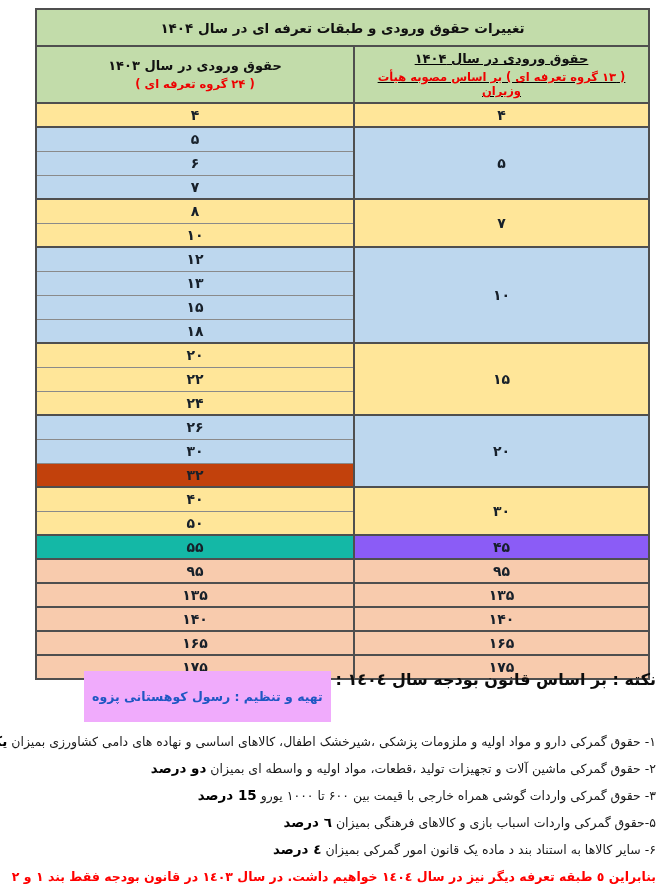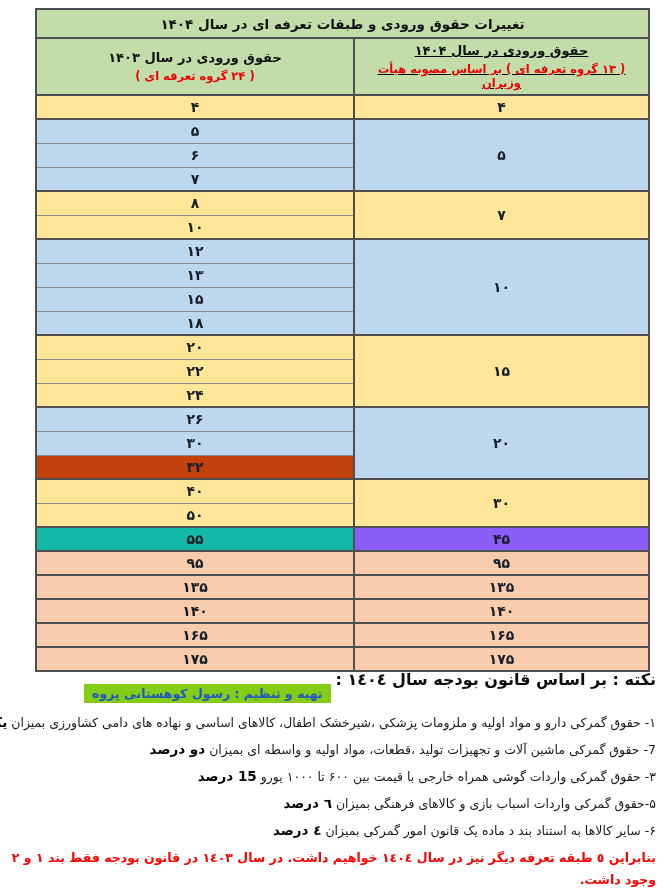--- a/index.html
+++ b/index.html
@@ -25,21 +25,21 @@
     table-layout: fixed;
     border: 2px solid #4f4f4f;
   }
   col.col-1404 { width: 295px; }
   col.col-1403 { width: 318px; }
 
   td { text-align: center; vertical-align: middle; }
 
   td.title-cell {
     background: #c2dcaa;
-    height: 29px;
+    height: 37px;
     font-weight: bold;
     font-size: 13.5px;
     color: #111111;
     border-bottom: 2px solid #4f4f4f;
   }
   td.header-cell {
     background: #c2dcaa;
     height: 57px;
     border-bottom: 2px solid #4f4f4f;
     padding: 3px 2px;
@@ -70,27 +70,27 @@
     justify-content: space-between;
     align-items: flex-start;
     margin-bottom: 6px;
   }
   .note-heading {
     font-weight: bold;
     font-size: 16px;
     color: #0d0d0d;
   }
   .credit {
-    background: #84cc16;
+    background: #f0abfc;
     color: #1f57c3;
     font-weight: bold;
     font-size: 12.5px;
-    padding: 2px 8px;
+    padding: 18px 8px;
     margin-left: 76px;
-    margin-top: 14px;
+    margin-top: 1px;
     white-space: nowrap;
   }
   .notes { text-align: right; }
   .note-line {
     font-size: 12.5px;
     color: #1a1a1a;
     line-height: 26px;
     white-space: nowrap;
   }
   .note-line .seg-bold {
@@ -221,21 +221,21 @@
       </tbody>
   </table>
 
   <div class="footer">
     <div class="footer-head-row">
       <div class="note-heading">نکته : بر اساس قانون بودجه سال ١٤٠٤ :</div>
       <div class="credit">تهیه و تنظیم : رسول کوهستانی پزوه</div>
     </div>
     <div class="notes" id="notes-list">
         <div class="note-line"><span class="seg-normal">۱- حقوق گمرکی دارو و مواد اولیه و ملزومات پزشکی ،شیرخشک اطفال، کالاهای اساسی و نهاده های دامی کشاورزی بمیزان </span><span class="seg-bold">یک درصد</span></div>
-        <div class="note-line"><span class="seg-normal">7- حقوق گمرکی ماشین آلات و تجهیزات تولید ،قطعات، مواد اولیه و واسطه ای بمیزان </span><span class="seg-bold">دو درصد</span></div>
+        <div class="note-line"><span class="seg-normal">۲- حقوق گمرکی ماشین آلات و تجهیزات تولید ،قطعات، مواد اولیه و واسطه ای بمیزان </span><span class="seg-bold">دو درصد</span></div>
         <div class="note-line"><span class="seg-normal">۳- حقوق گمرکی واردات گوشی همراه خارجی با قیمت بین ۶۰۰ تا ۱۰۰۰ یورو </span><span class="seg-bold">15 درصد</span></div>
         <div class="note-line"><span class="seg-normal">۵-حقوق گمرکی واردات اسباب بازی و کالاهای فرهنگی بمیزان </span><span class="seg-bold">٦ درصد</span></div>
         <div class="note-line"><span class="seg-normal">۶- سایر کالاها به استناد بند د ماده یک قانون امور گمرکی بمیزان </span><span class="seg-bold">٤ درصد</span></div>
       </div>
     <div class="conclusion">بنابراین ٥ طبقه تعرفه دیگر نیز در سال ١٤٠٤ خواهیم داشت. در سال ١٤٠٣ در قانون بودجه فقط بند ١ و ٢ وجود داشت.</div>
   </div>
 
 </div>
 
 </body></html>

